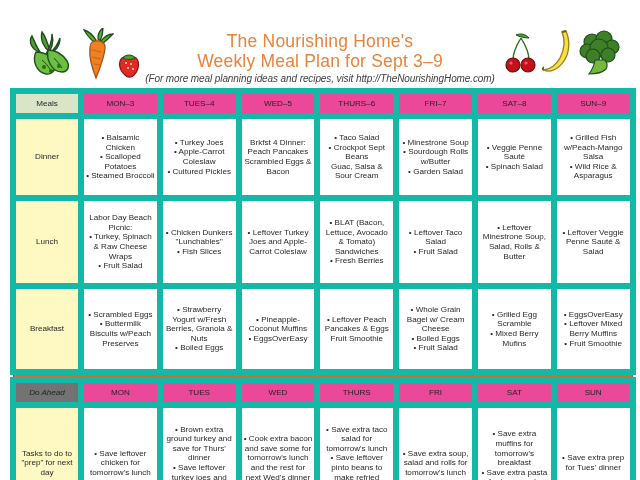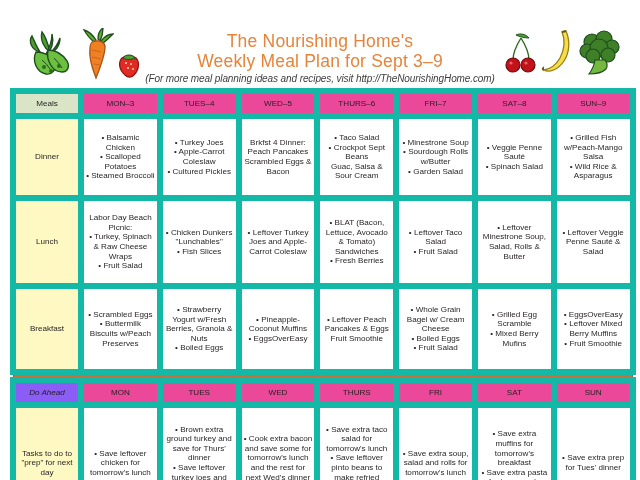--- a/index.html
+++ b/index.html
@@ -50,21 +50,21 @@
   col.c0{width:68px;}
   col.cd{width:78.8px;}
 
   .hdr-meals{
     background:#d9e5c6;font-size:9.5px;height:15px;padding:1px 0;
   }
   .hdr-day{
     background:#ec4899;font-size:9.5px;height:15px;padding:1px 0;
   }
   .hdr-doahead{
-    background:#8b5cf6;font-size:9.3px;height:15px;padding:1px 0;font-style:italic;
+    background:#737373;font-size:9.3px;height:15px;padding:1px 0;font-style:italic;
   }
   .rowlabel{
     font-size:10.5px;background:#fef9c3;
   }
   .rowlabel-small{font-size:9.3px;line-height:11px;}
   .cell{background:#ffffff;}
   .cell p{margin:0;}
   .cell .b::before{content:"\2022  ";}
   .r-dinner td{height:72px;}
   .r-lunch td{height:78px;}

